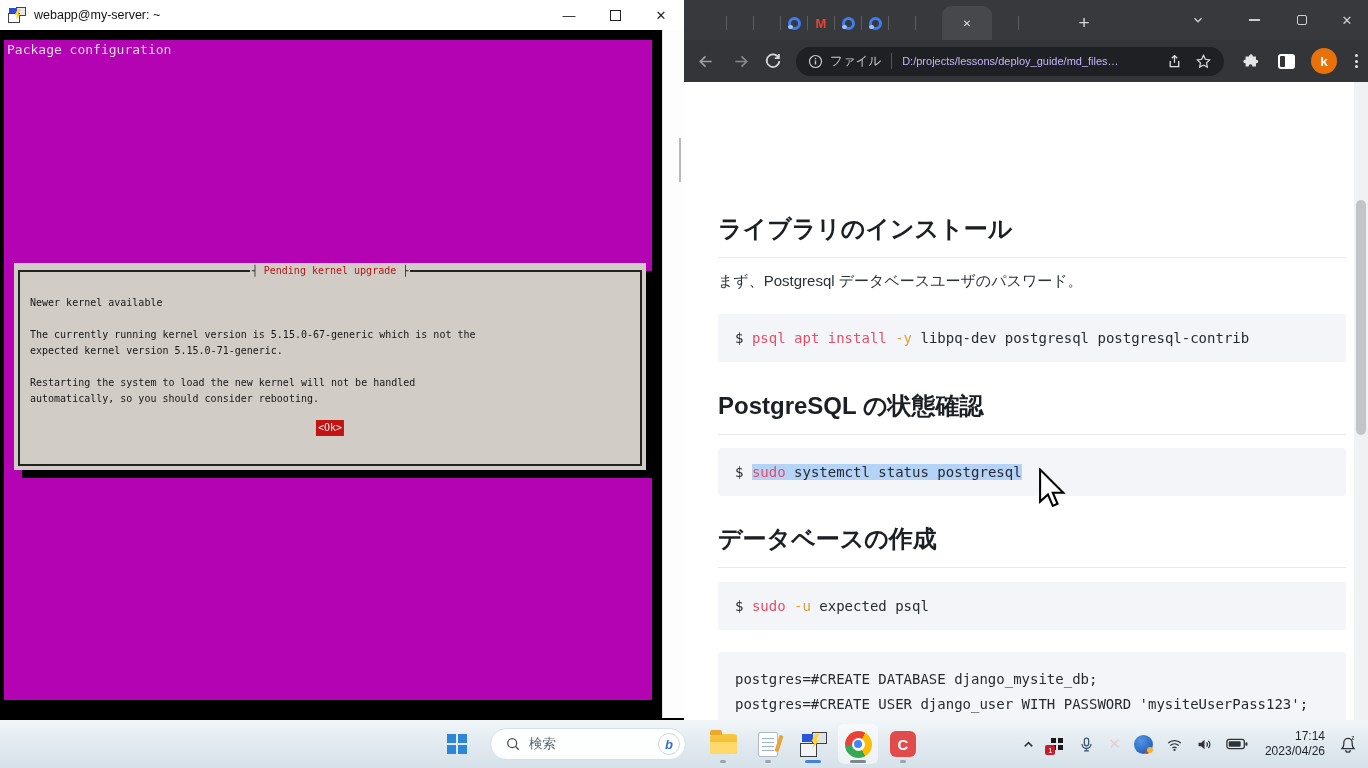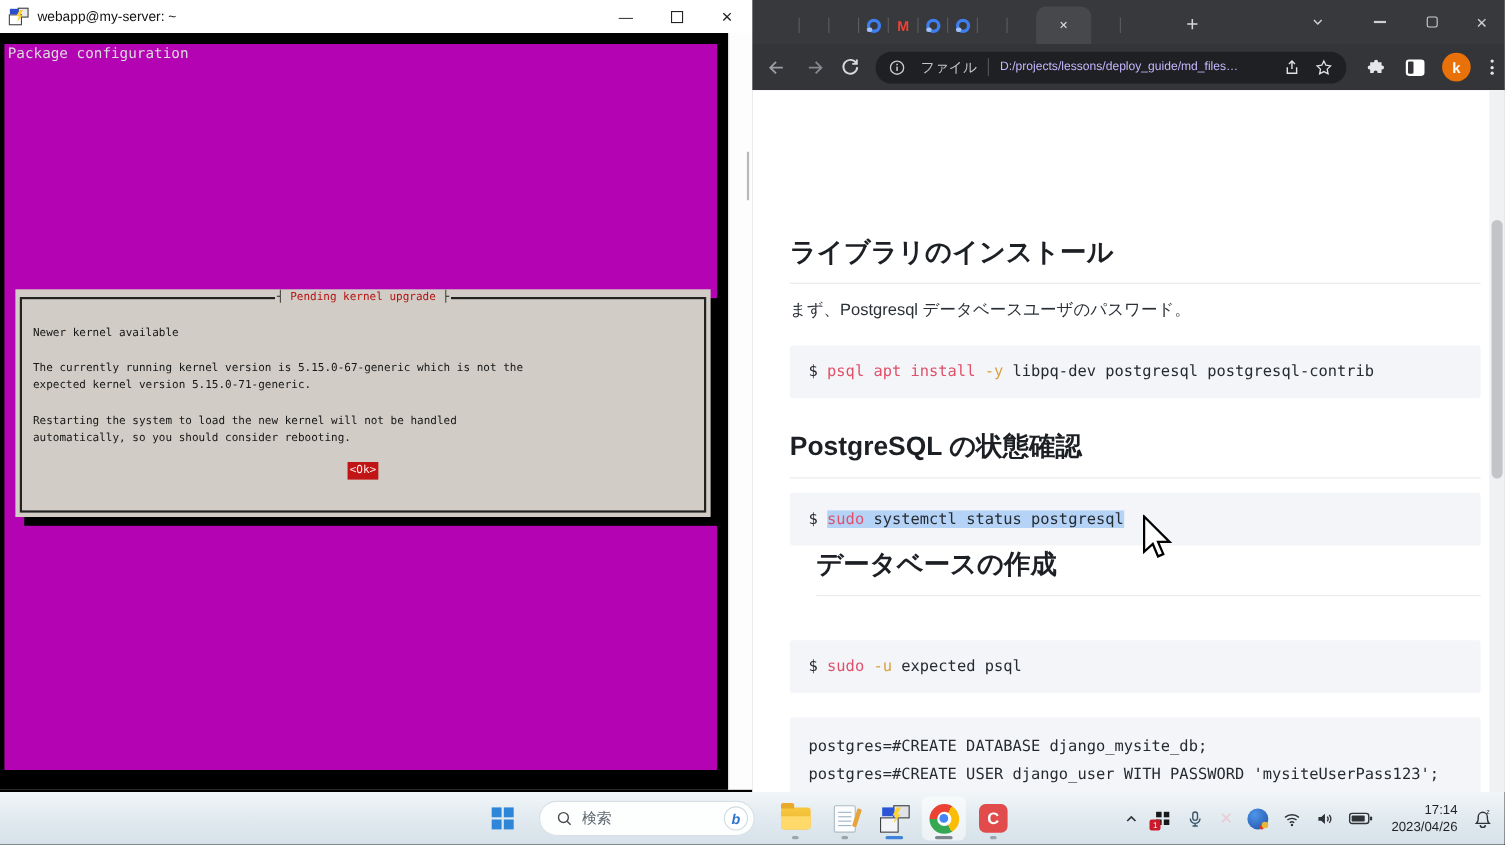--- a/index.html
+++ b/index.html
@@ -55,41 +55,41 @@
   .wc.chev { left:497px; } .wc.min { left:553px; } .wc.max { left:601px; } .wc.close { left:646px; font-size:13px; }
   .wc .minbar { width:11px; height:1.5px; background:#cdd0d3; }
   .wc .maxbox { width:10px; height:10px; border:1.5px solid #cdd0d3; border-radius:2px; }
 
   .b-toolbar { height:42px; background:#343539; display:flex; align-items:center; }
   .nav-ic { width:30px; height:30px; display:flex; align-items:center; justify-content:center; margin-left:6px; }
   .nav-back { color:#9b9ea3; } .nav-fwd { color:#85888d; } .nav-reload { color:#d7d9db; margin-left:2px; }
   .omnibox { margin-left:8px; width:428px; height:29px; background:#1f2023; border-radius:15px;
              display:flex; align-items:center; padding:0 12px; }
   .omni-info { color:#c6c9cc; display:flex; }
-  .omni-scheme { color:#c6c9cc; font-size:12.5px; margin-left:14px; }
+  .omni-scheme { color:#c6c9cc; font-size:12.5px; margin-left:7px; }
   .omni-div { width:1px; height:16px; background:#55575b; margin:0 10px; }
   .omni-url { color:#c4b5fd; font-size:11px; flex:1; white-space:nowrap; overflow:hidden; }
   .omni-ic { color:#dfe1e4; display:flex; margin-left:12px; }
   .ext-ic { color:#e4e6e8; display:flex; margin-left:18px; }
   .sidepanel { width:17px; height:15px; background:#fff; border-radius:3px; margin-left:18px; position:relative; }
   .sidepanel::before { content:""; position:absolute; left:2px; top:2px; bottom:2px; width:5px; background:#343539; border-radius:1px; }
   .avatar { width:26px; height:26px; border-radius:50%; background:#e8710a; color:#fff; font-size:13.5px; font-weight:bold;
             display:flex; align-items:center; justify-content:center; margin-left:16px; }
   .menu-dots { display:flex; flex-direction:column; gap:2.5px; margin:0 0 0 18px; }
   .menu-dots i { width:3px; height:3px; border-radius:50%; background:#e4e6e8; }
 
   
   .b-page { position:absolute; top:82px; left:0; right:0; bottom:0; background:#fff; color:#24292e; overflow:hidden; }
   .md-table { position:absolute; left:34px; top:0; border-collapse:collapse; font-size:15px; }
   .md-table td { border:1px solid #dfe2e7; height:37px; padding:0 13px; }
   .md-table td.c1 { width:267px; } .md-table td.c2 { width:162px; color:#3a4148; }
   .md-table tr.alt { background:#f7f8fa; }
   .md-h2 { position:absolute; left:34px; right:22px; font-size:24px; font-weight:bold; color:#1c1f23;
            padding-bottom:12px; border-bottom:1px solid #e7e9ec; }
-  .h2-1 { top:131px; } .h2-2 { top:308px; } .h2-3 { top:415px;margin-left:24px; }
+  .h2-1 { top:131px; } .h2-2 { top:308px; } .h2-3 { top:441px; }
   .md-p { position:absolute; left:34px; top:190px; font-size:15px; color:#2a3036; }
   .codeblock { position:absolute; left:34px; right:22px; background:#f4f5f8; border-radius:3px;
                font-family:"DejaVu Sans Mono", monospace; font-size:14px; color:#262b31; padding:16px 0 0 17px; }
   .cb-1 { top:232px; height:48px; } .cb-2 { top:366px; height:48px; } .cb-3 { top:500px; height:48px; }
   .cb-4 { top:570px; height:120px; line-height:25px; padding-top:15px; }
   .tok-cmd { color:#e0506a; } .tok-flag { color:#d9a13c; }
   .sel { background:#b5d2f7; }
   .page-scrollbar { position:absolute; right:0; top:0; bottom:0; width:14px; background:#f0f1f3; }
   .page-scrollbar .pthumb { position:absolute; left:2px; right:2px; top:118px; height:235px; background:#c2c4c8; border-radius:7px; }
   .mouse-cursor { position:absolute; left:352px; top:386px; }

